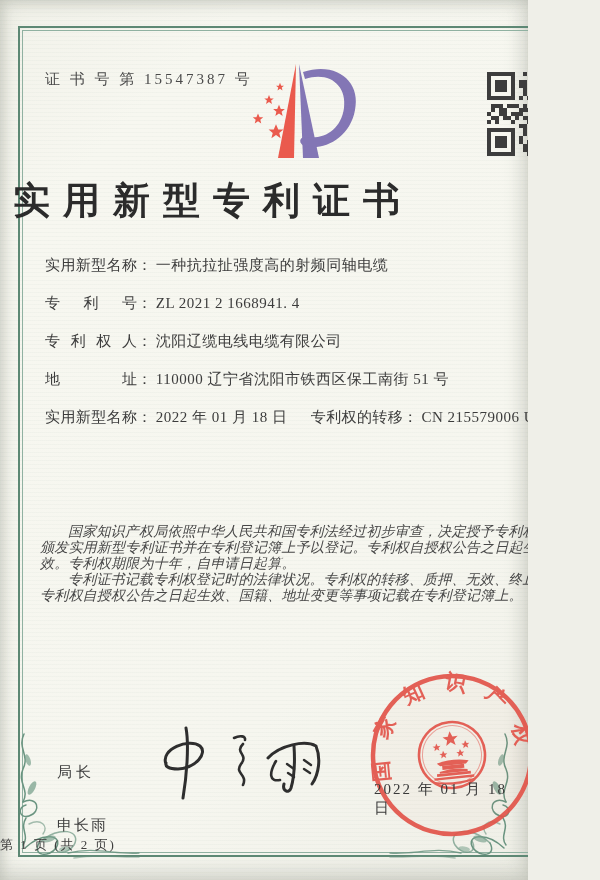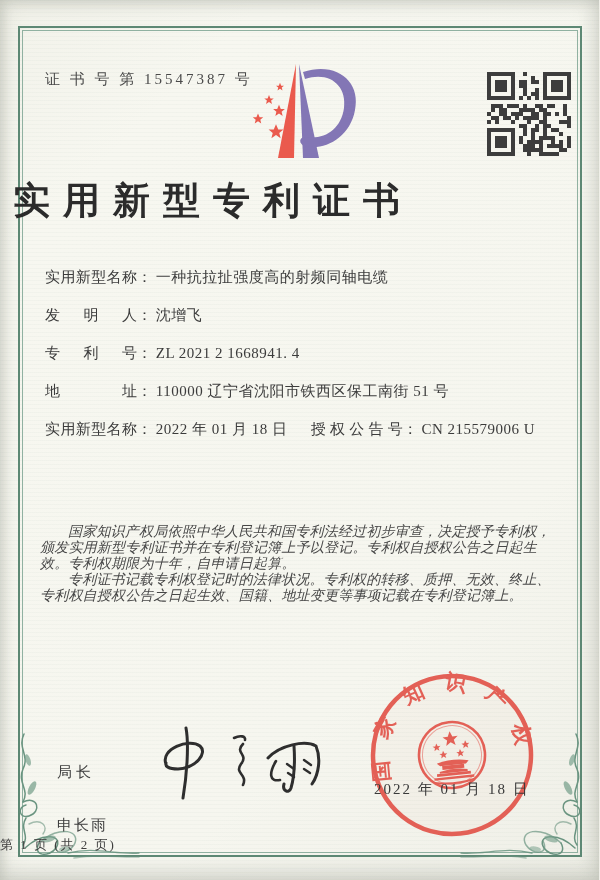--- a/index.html
+++ b/index.html
@@ -1,20 +1,20 @@
 <!DOCTYPE html>
 <html><head>
 <meta charset="utf-8">
 <style>
   * { margin:0; padding:0; box-sizing:border-box; }
   html,body { width:600px; height:880px; }
   body { font-family:"Liberation Serif","DejaVu Serif",serif; background:#efefe8; }
 
   .page {
-    position:relative; width:599px; height:880px; overflow:hidden;
+    position:relative; width:528px; height:880px; overflow:hidden;
     background:
       repeating-linear-gradient(180deg, rgba(110,150,130,0.045) 0 1px, rgba(0,0,0,0) 1px 4px),
       linear-gradient(135deg,#f2f2ea 0%, #f7f7f0 18%, #f6f6ef 70%, #efefe7 100%);
     box-shadow: inset 0 0 24px rgba(105,110,95,.22), inset -4px -8px 18px rgba(115,120,105,.14), inset 3px 4px 10px rgba(115,120,105,.12);
   }
 
   .frame {
     position:absolute; left:18px; top:26px; width:564px; height:831px;
     border:2px solid #5d8874; z-index:1;
   }
@@ -27,21 +27,21 @@
 
   .logo { position:absolute; left:233px; top:58px; width:134px; height:108px; z-index:3; }
   .qr { position:absolute; left:487px; top:72px; width:84px; height:84px; z-index:3; }
 
   .title {
     position:absolute; left:0; top:176px; width:100%; 
     font-size:37px; font-weight:600; color:#2b2b2b; letter-spacing:13px; text-indent:13px;
     z-index:3;
   }
 
-  .fields { position:absolute; left:45px; top:256px; width:520px; z-index:3; color:#3c3c3c;margin-top:12px; }
+  .fields { position:absolute; left:45px; top:256px; width:520px; z-index:3; color:#3c3c3c; }
   .frow { font-size:15px; height:20px; margin-bottom:18px; white-space:nowrap; }
   .flabel { display:inline-block; width:92px; text-align:justify; text-align-last:justify; text-justify:inter-character; vertical-align:top; }
   .colon { display:inline-block; }
   .fvalue { letter-spacing:.5px; }
   .frow.split .grp1 { display:inline-block; width:262px; }
 
   .bodytext {
     position:absolute; left:40px; top:524px; width:522px; z-index:3;
     font-size:14px; line-height:16px; color:#474747; font-style:italic; letter-spacing:.2px;
   }
@@ -258,38 +258,38 @@
     </svg>
 
   <div class="title">实用新型专利证书</div>
 
   <div class="fields">
     <div class="frow">
       <span class="flabel">实用新型名称</span><span class="colon">：</span>
       <span class="fvalue">一种抗拉扯强度高的射频同轴电缆</span>
     </div>
     <div class="frow">
-      <span class="flabel">发明人</span><span class="colon">：</span>
-      <span class="fvalue">沈增飞</span>
-    </div>
-    <div class="frow">
       <span class="flabel">专利号</span><span class="colon">：</span>
       <span class="fvalue">ZL 2021 2 1668941. 4</span>
+    </div>
+    <div class="frow">
+      <span class="flabel">专利权人</span><span class="colon">：</span>
+      <span class="fvalue">沈阳辽缆电线电缆有限公司</span>
     </div>
     <div class="frow">
       <span class="flabel">地址</span><span class="colon">：</span>
       <span class="fvalue">110000  辽宁省沈阳市铁西区保工南街 51 号</span>
     </div>
     <div class="frow split">
       <span class="grp1">
         <span class="flabel">实用新型名称</span><span class="colon">：</span>
         <span class="fvalue">2022 年 01 月 18 日</span>
       </span>
       <span class="grp2">
-        <span class="flabel">授权公告号</span><span class="colon">：</span>
+        <span class="flabel">专利权的转移</span><span class="colon">：</span>
         <span class="fvalue">CN 215579006 U</span>
       </span>
     </div>
   </div>
 
   <div class="bodytext">
     <p>国家知识产权局依照中华人民共和国专利法经过初步审查，决定授予专利权，颁发实用新型专利证书并在专利登记簿上予以登记。专利权自授权公告之日起生效。专利权期限为十年，自申请日起算。</p>
     <p>专利证书记载专利权登记时的法律状况。专利权的转移、质押、无效、终止、专利权自授权公告之日起生效、国籍、地址变更等事项记载在专利登记簿上。</p>
   </div>
 

